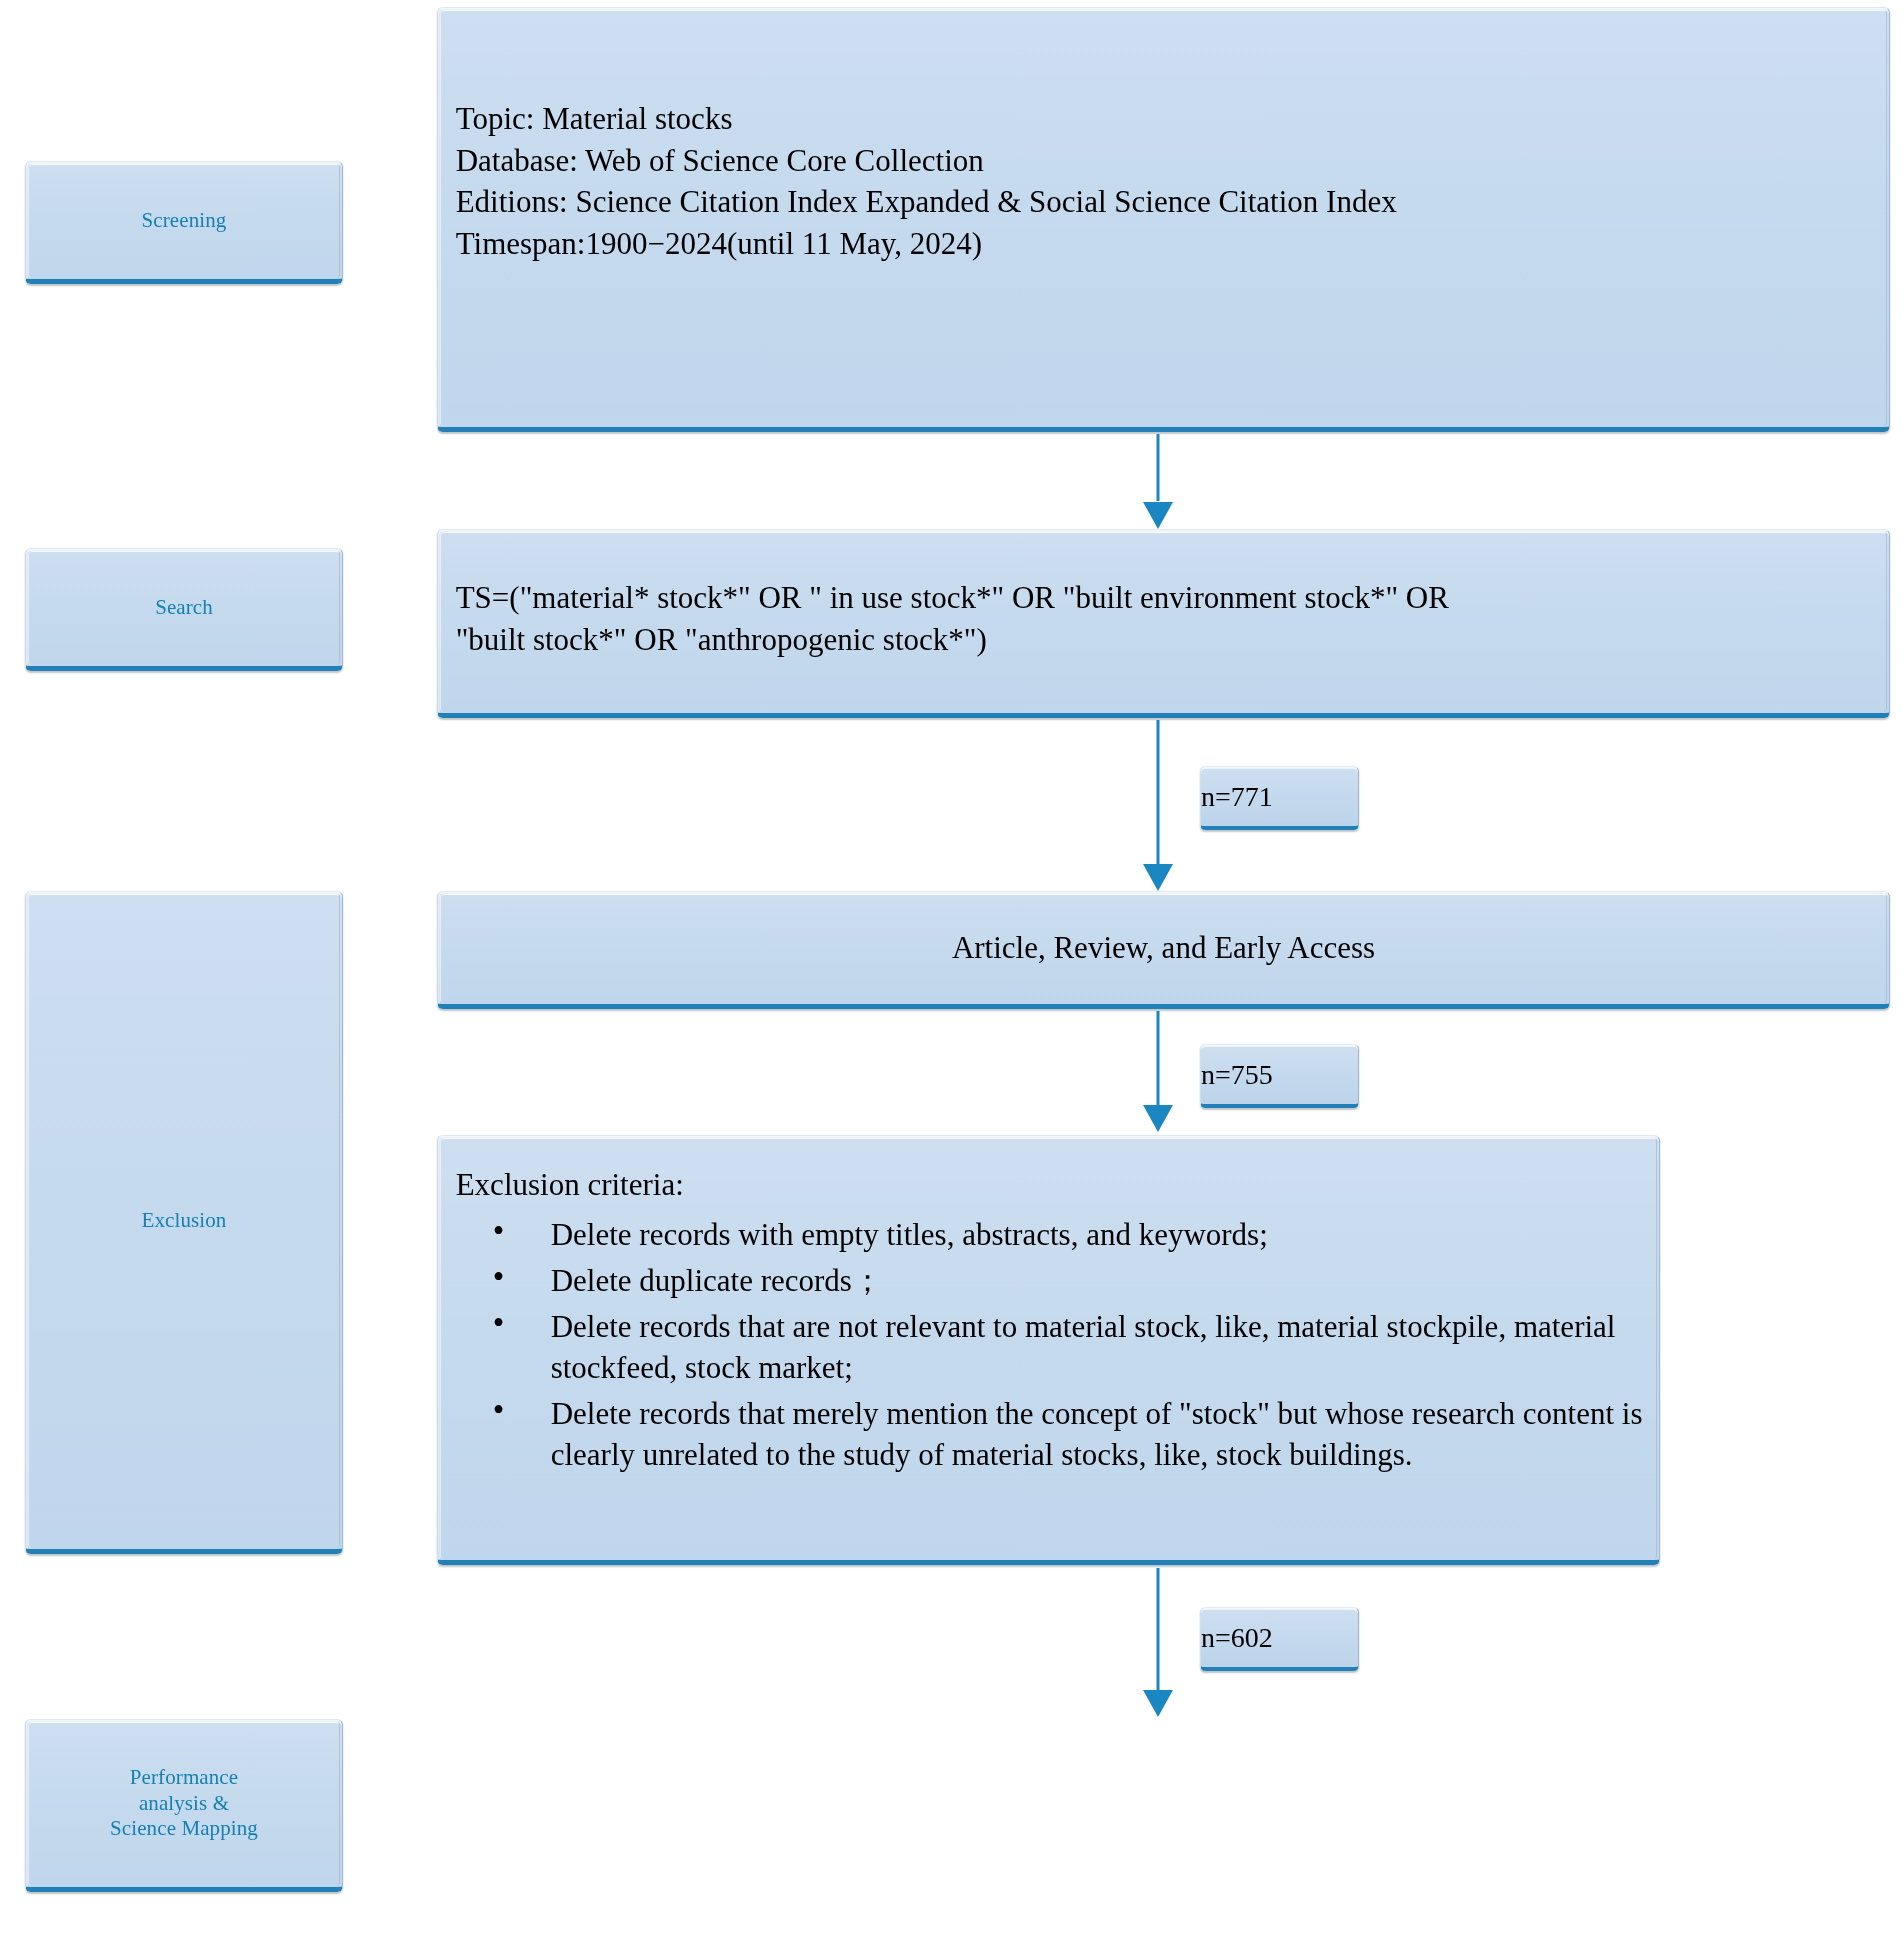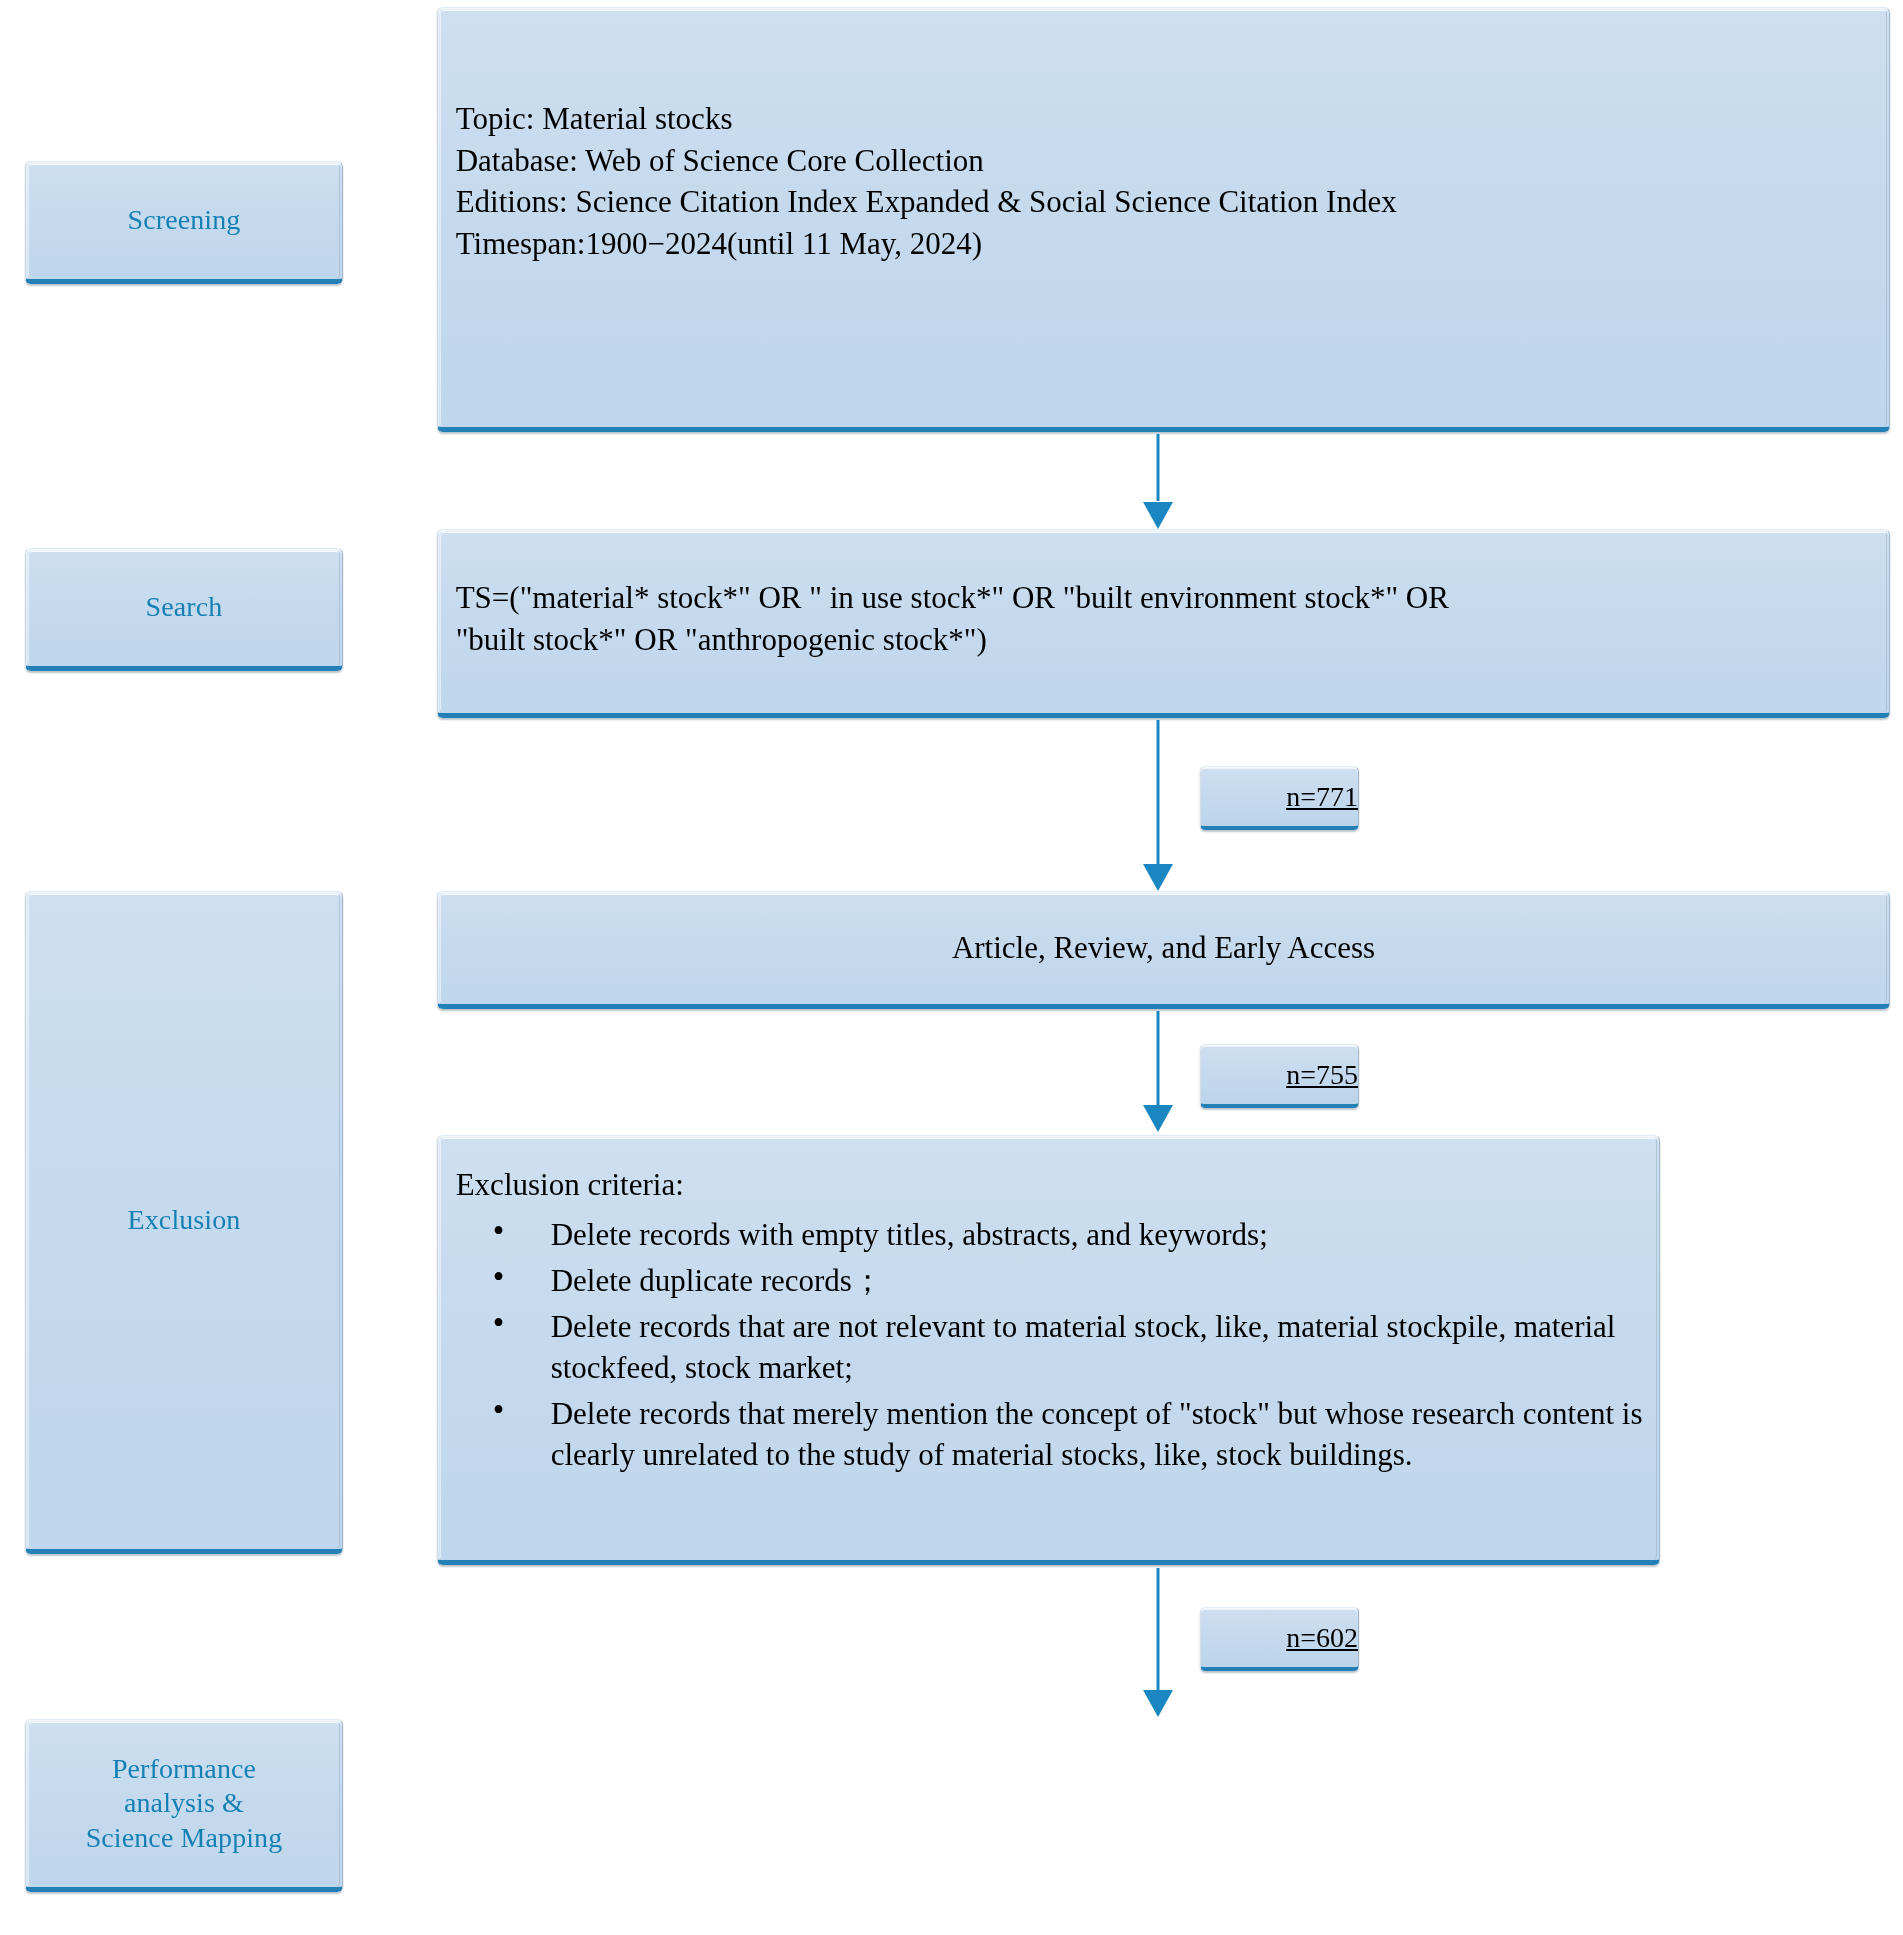--- a/index.html
+++ b/index.html
@@ -47,21 +47,21 @@
 
   
   .stage {
     display: flex;
     align-items: center;
     justify-content: center;
     text-align: center;
   }
   .stage .stage-label {
     color: #1580b3;
-    font-size: 28px;
+    font-size: 21px;
     line-height: 1.22;
     letter-spacing: 0.1px;
     position: relative;
     z-index: 2;
   }
 
   
   .content {
     padding: 12px;
   }
@@ -88,22 +88,21 @@
     border-radius: 5.3px;
     border-top: 1.8px solid #e2ecf4;
     border-left: 1.8px solid #d2dfeb;
     border-right: 1.8px solid #9db6cb;
     border-bottom: 4.1px solid #2380b6;
     box-shadow:
       inset 0 1.8px 0 rgba(255,255,255,0.8),
       0 1.2px 1.8px rgba(60,90,110,0.35);
     display: flex;
     align-items: center;
-    justify-content: flex-end;
-    text-decoration: underline;
+    justify-content: flex-start;
   }
   .pill .ptext {
     color: #000;
     font-size: 28px;
     position: relative;
     z-index: 2;
   }
 
   
   .conn { position: absolute; }

